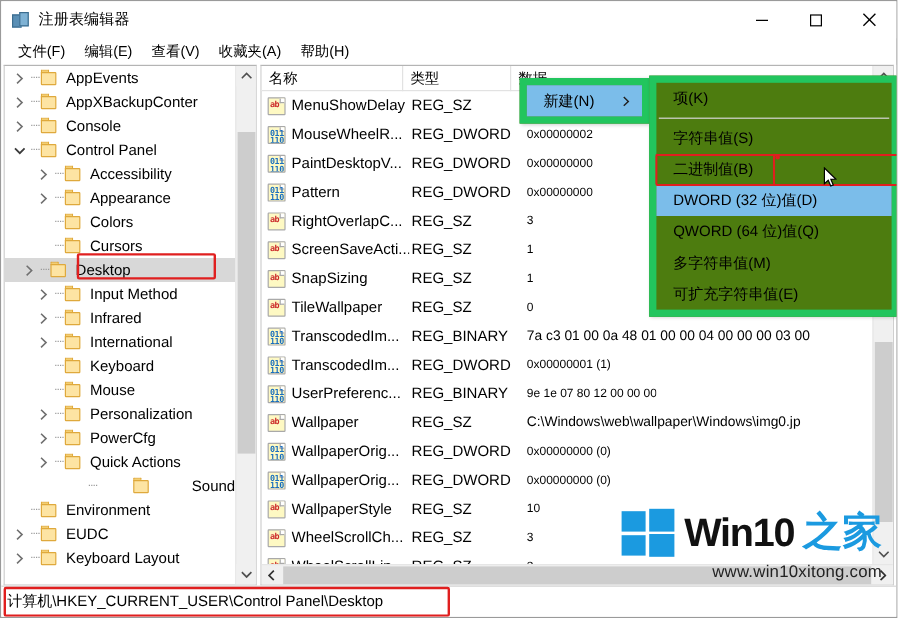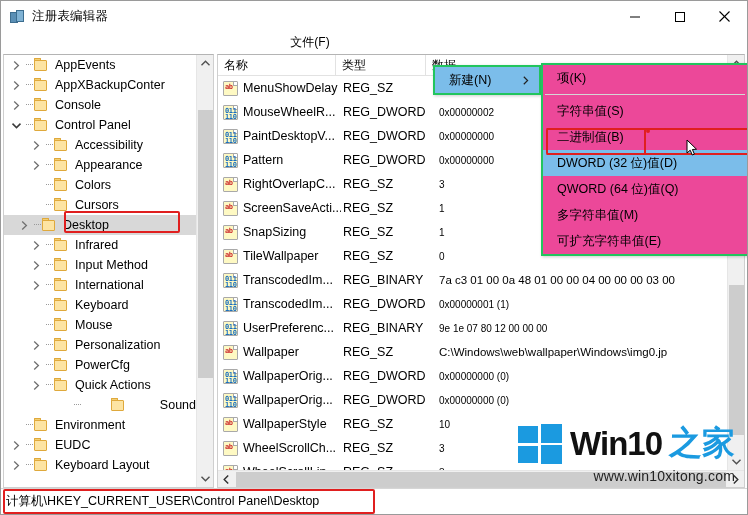--- a/index.html
+++ b/index.html
@@ -42,21 +42,21 @@
   }
   .winbtn {
     width: 45px; height: 31px; display: flex; align-items: center; justify-content: center;
     background: transparent;
   }
   .winbtn svg { display:block; }
 
   
   .menubar {
     position: absolute; left: 0; top: 31px; width: 612px; height: 22px;
-    background: #ffffff; display: flex; align-items: center; padding-left: 6px; flex-direction: column;
+    background: #ffffff; display: flex; align-items: center; padding-left: 6px;
   }
   .menuitem {
     font-size: 12px; color: #000; padding: 2px 8px; white-space: nowrap;
   }
 
   
   .pane-wrap {
     position: absolute; left: 0; top: 53px; width: 746px; height: 434px;
     background: #ffffff;
   }
@@ -157,21 +157,21 @@
   .hsb .arrow {
     position:absolute; top:0; width:17px; height:17px;
     display:flex; align-items:center; justify-content:center;
   }
   .hsb .arrow.lt { left: 0; }
   .hsb .arrow.rt { right: 0; }
   .hsb .thumb { position:absolute; top:1px; height:15px; background:#cdcdcd; }
 
   
   .ctxmenu {
-    position: absolute; background: #ec4899; border: 2px solid #22c55e;
+    position: absolute; background: #4d7c0f; border: 6px solid #22c55e;
     box-shadow: 1px 1px 3px rgba(0,0,0,.20);
     z-index: 40;
   }
   .ctxrow {
     height: 26px; display:flex; align-items:center; font-size: 12.5px; color:#000;
     padding-left: 14px; white-space: nowrap; position: relative;
   }
   .ctxrow.hl { background: #7bbdea; }
   .ctxrow .sub {
     position:absolute; right: 10px; top: 0; height: 26px; display:flex; align-items:center;
@@ -371,34 +371,34 @@
             <span class="chev">
               <svg width="9" height="11" viewBox="0 0 9 11">
                 <path d="M2.2 1.5 L6.4 5.5 L2.2 9.5" fill="none" stroke="#707070" stroke-width="1.3"></path>
               </svg>
             </span>
             <span class="dotline"></span>
             <span class="folder">
               <span class="tab"></span>
               <span class="body"></span>
             </span>
+            <span class="tlabel">Input Method</span>
+          </div>
+          <div class="tnode" style="padding-left: 24px;">
+            <span class="chev">
+              <svg width="9" height="11" viewBox="0 0 9 11">
+                <path d="M2.2 1.5 L6.4 5.5 L2.2 9.5" fill="none" stroke="#707070" stroke-width="1.3"></path>
+              </svg>
+            </span>
+            <span class="dotline"></span>
+            <span class="folder">
+              <span class="tab"></span>
+              <span class="body"></span>
+            </span>
             <span class="tlabel">Infrared</span>
-          </div>
-          <div class="tnode" style="padding-left: 24px;">
-            <span class="chev">
-              <svg width="9" height="11" viewBox="0 0 9 11">
-                <path d="M2.2 1.5 L6.4 5.5 L2.2 9.5" fill="none" stroke="#707070" stroke-width="1.3"></path>
-              </svg>
-            </span>
-            <span class="dotline"></span>
-            <span class="folder">
-              <span class="tab"></span>
-              <span class="body"></span>
-            </span>
-            <span class="tlabel">Input Method</span>
           </div>
           <div class="tnode" style="padding-left: 24px;">
             <span class="chev">
               <svg width="9" height="11" viewBox="0 0 9 11">
                 <path d="M2.2 1.5 L6.4 5.5 L2.2 9.5" fill="none" stroke="#707070" stroke-width="1.3"></path>
               </svg>
             </span>
             <span class="dotline"></span>
             <span class="folder">
               <span class="tab"></span>

